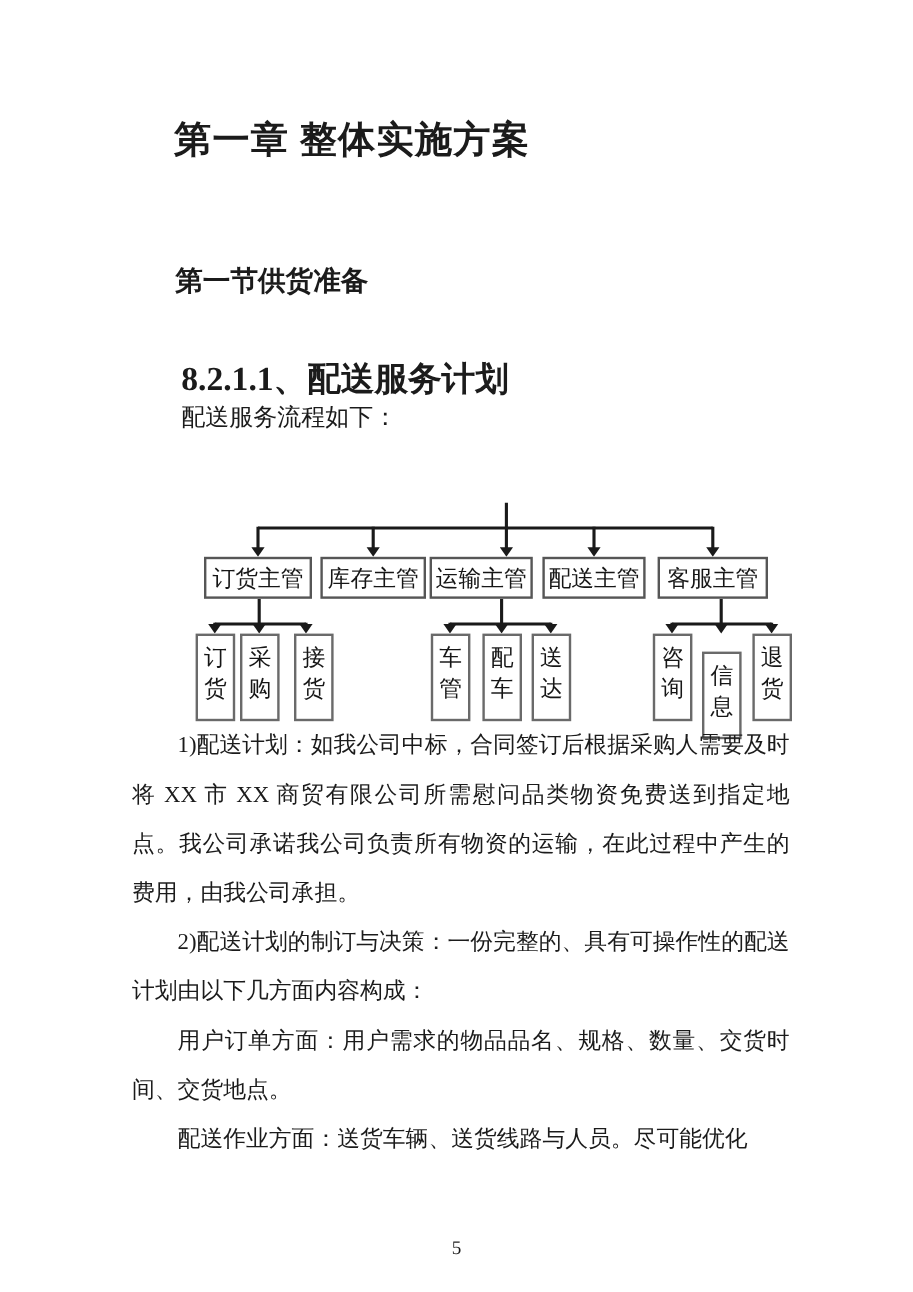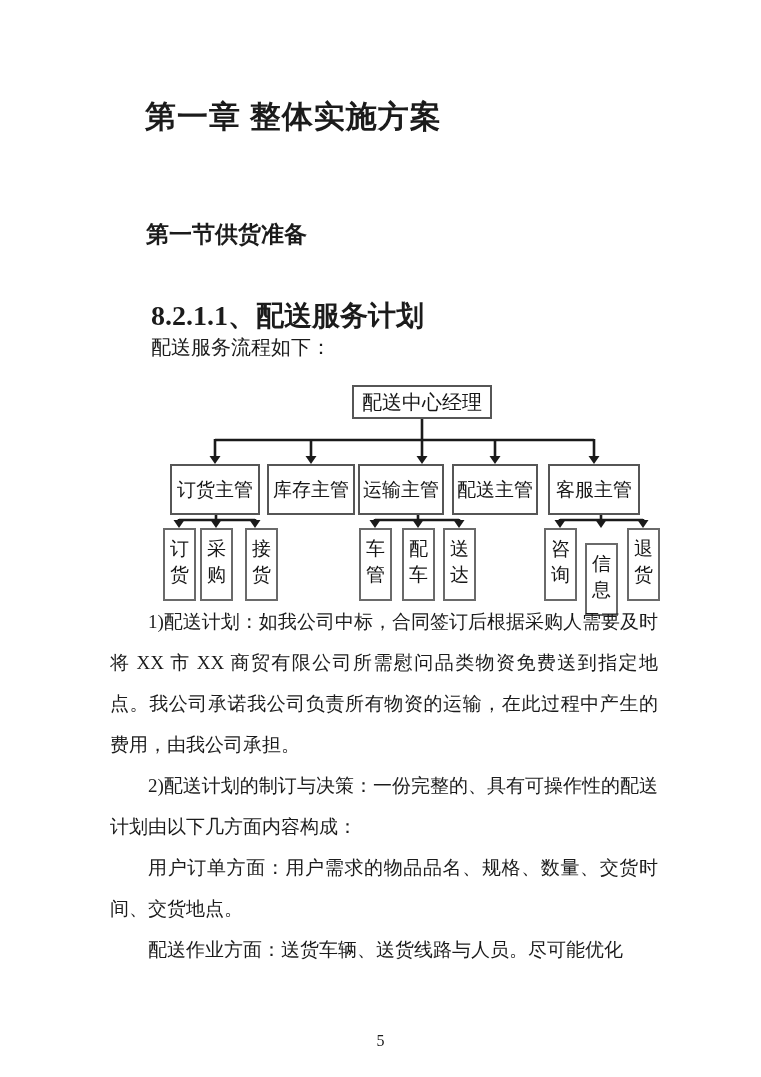--- a/index.html
+++ b/index.html
@@ -28,21 +28,21 @@
   
   .org-chart { position: absolute; left: 0; top: 380px; width: 761px; height: 228px; }
   .org-chart svg { position: absolute; left: 0; top: 0; }
   .obox {
     position: absolute; box-sizing: border-box;
     border: 2px solid #565656; background: #ffffff;
     display: flex; align-items: center; justify-content: center;
     font-size: 19px; color: #161616; text-align: center;
   }
   .obox.root  { left: 352px; top: 5px;  width: 140px; height: 34px; font-size: 20px; }
-  .obox.lvl2  { top: 84px; height: 51px; font-family: Liberation Mono, monospace; }
+  .obox.lvl2  { top: 84px; height: 35px; font-family: Liberation Mono, monospace; }
   .b1 { left: 170px; width: 90px; }
   .b2 { left: 267px; width: 88px; }
   .b3 { left: 358px; width: 86px; }
   .b4 { left: 452px; width: 86px; }
   .b5 { left: 548px; width: 92px; }
   .obox.lvl3 {
     top: 148px; width: 33px; height: 73px;
     display: block; padding-top: 6px; line-height: 26px;
     word-break: break-all; border-color: #6a6a6a;
   }
@@ -101,21 +101,20 @@
       <polygon points="249.5,140 260.5,140 255,148"></polygon>
       <polygon points="369.5,140 380.5,140 375,148"></polygon>
       <polygon points="412.5,140 423.5,140 418,148"></polygon>
       <polygon points="453.5,140 464.5,140 459,148"></polygon>
       <polygon points="554.5,140 565.5,140 560,148"></polygon>
       <polygon points="595.5,140 606.5,140 601,148"></polygon>
       <polygon points="637.5,140 648.5,140 643,148"></polygon>
     </g>
   </svg>
 
-  <div class="obox root">配送中心经理</div>
 
   <div class="obox lvl2 b1">订货主管</div>
   <div class="obox lvl2 b2">库存主管</div>
   <div class="obox lvl2 b3">运输主管</div>
   <div class="obox lvl2 b4">配送主管</div>
   <div class="obox lvl2 b5">客服主管</div>
 
   <div class="obox lvl3 c11">订货</div>
   <div class="obox lvl3 c12">采购</div>
   <div class="obox lvl3 c13">接货</div>

